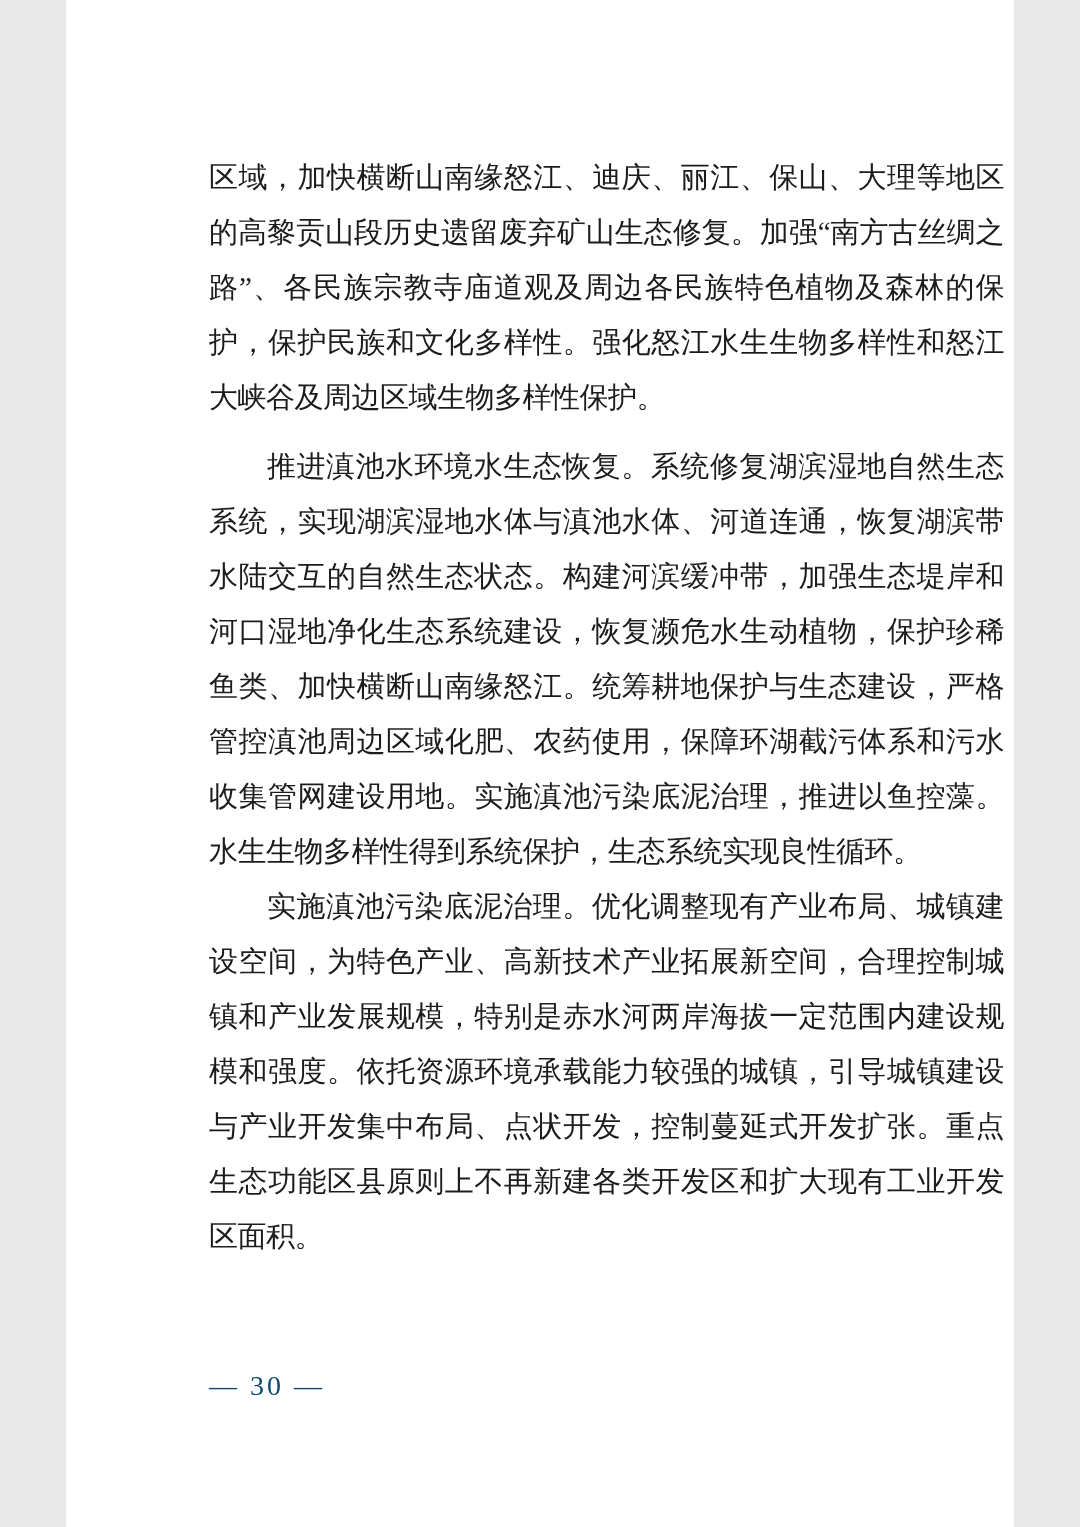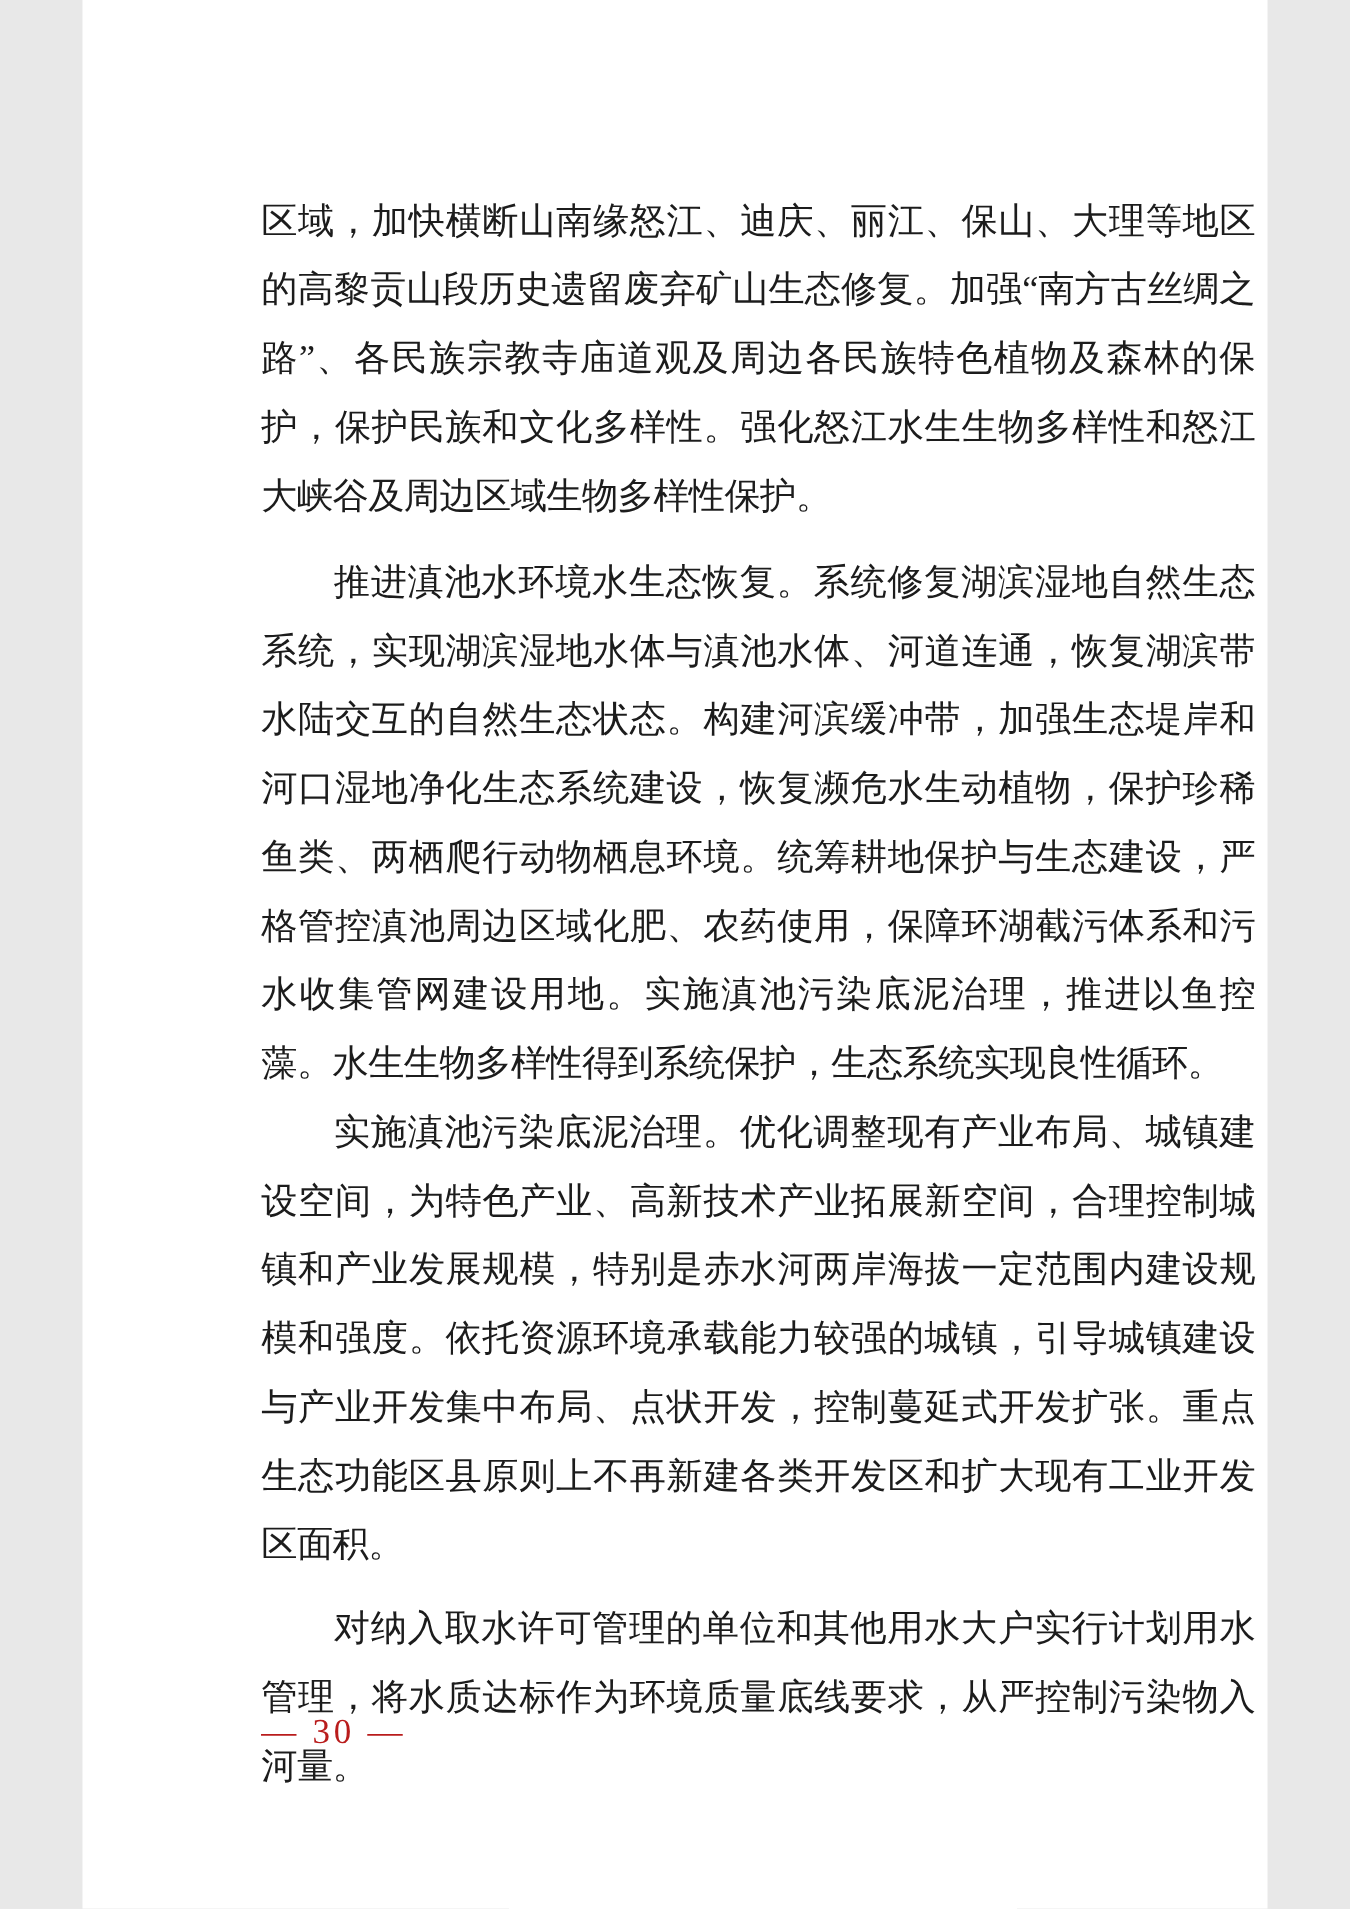--- a/index.html
+++ b/index.html
@@ -38,29 +38,28 @@
   .para:nth-of-type(4) { margin-top: 12px; }
   .seg { font-weight: normal; }
   .seg.bold { font-weight: normal; }
   .page-footer {
     position: absolute;
     left: 143px;
     top: 1358px;
     font-size: 28px;
     line-height: 55px;
     letter-spacing: 3px;
-    color: #b91c1c;
+    color: #0c4a6e;
   }
 </style>
 </head>
 <body>
 
 <div class="page">
   <div class="doc-body">
       <p class="para"><span class="seg">区域，加快横断山南缘怒江、迪庆、丽江、保山、大理等地区的高黎贡山段历史遗留废弃矿山生态修复。加强“南方古丝绸之路”、各民族宗教寺庙道观及周边各民族特色植物及森林的保护，保护民族和文化多样性。强化怒江水生生物多样性和怒江大峡谷及周边区域生物多样性保护。</span></p>
-      <p class="para indent"><span class="seg bold">推进滇池水环境水生态恢复。</span><span class="seg">系统修复湖滨湿地自然生态系统，实现湖滨湿地水体与滇池水体、河道连通，恢复湖滨带水陆交互的自然生态状态。构建河滨缓冲带，加强生态堤岸和河口湿地净化生态系统建设，恢复濒危水生动植物，保护珍稀鱼类、两栖爬行动物栖息环境。统筹耕地保护与生态建设，严格管控滇池周边区域化肥、农药使用，保障环湖截污体系和污水收集管网建设用地。实施滇池污染底泥治理，推进以鱼控藻。水生生物多样性得到系统保护，生态系统实现良性循环。</span></p>
+      <p class="para indent"><span class="seg bold">推进滇池水环境水生态恢复。</span><span class="seg">系统修复湖滨湿地自然生态系统，实现湖滨湿地水体与滇池水体、河道连通，恢复湖滨带水陆交互的自然生态状态。构建河滨缓冲带，加强生态堤岸和河口湿地净化生态系统建设，恢复濒危水生动植物，保护珍稀鱼类、加快横断山南缘怒江。统筹耕地保护与生态建设，严格管控滇池周边区域化肥、农药使用，保障环湖截污体系和污水收集管网建设用地。实施滇池污染底泥治理，推进以鱼控藻。水生生物多样性得到系统保护，生态系统实现良性循环。</span></p>
       <p class="para indent"><span class="seg bold">实施滇池污染底泥治理。</span><span class="seg">优化调整现有产业布局、城镇建设空间，为特色产业、高新技术产业拓展新空间，合理控制城镇和产业发展规模，特别是赤水河两岸海拔一定范围内建设规模和强度。依托资源环境承载能力较强的城镇，引导城镇建设与产业开发集中布局、点状开发，控制蔓延式开发扩张。重点生态功能区县原则上不再新建各类开发区和扩大现有工业开发区面积。</span></p>
-      <p class="para indent"><span class="seg">对纳入取水许可管理的单位和其他用水大户实行计划用水管理，将水质达标作为环境质量底线要求，从严控制污染物入河量。</span></p>
     </div>
   <div class="page-footer">
     <span>— 30 —</span>
   </div>
 </div>
 
 </body></html>

